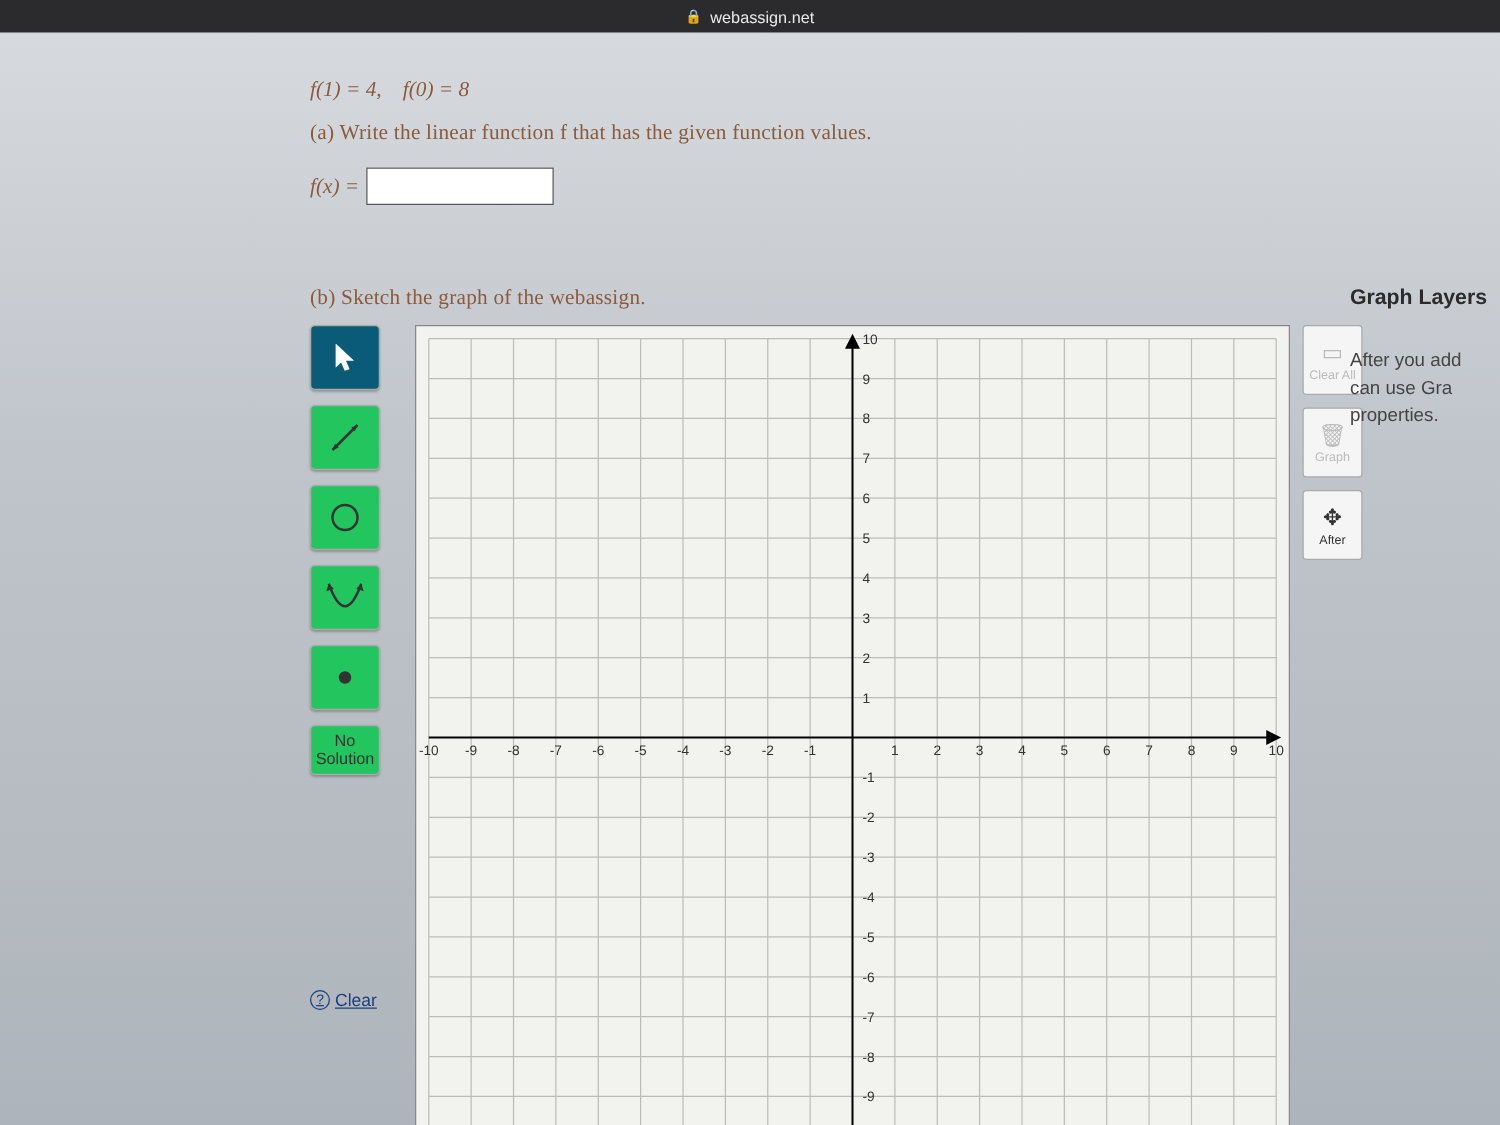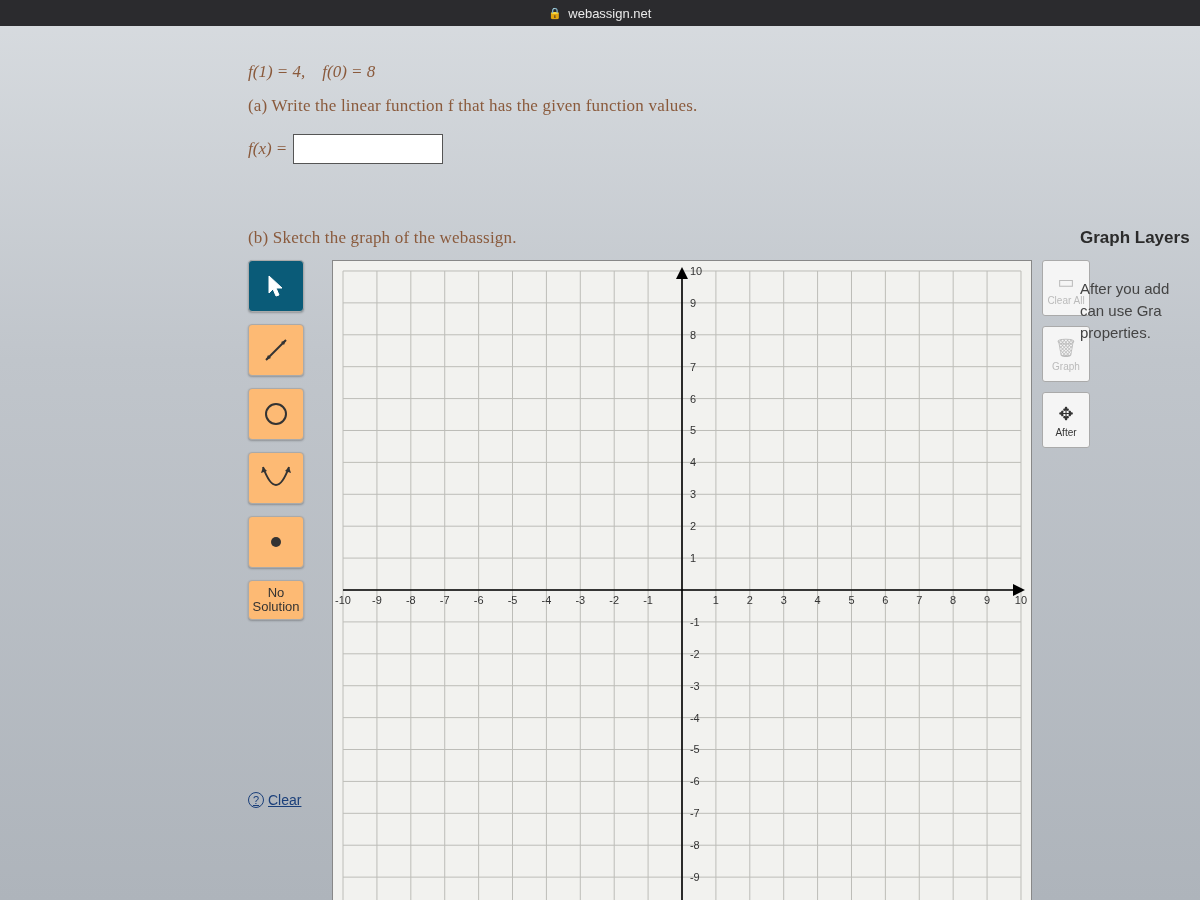--- a/index.html
+++ b/index.html
@@ -69,21 +69,21 @@
   .tool-palette {
     width: 78px;
     display: flex;
     flex-direction: column;
     gap: 12px;
     margin-right: 6px;
   }
   .tool-btn {
     width: 56px;
     height: 52px;
-    background: #fdba74;
+    background: #22c55e;
     border: 1px solid #aaa;
     border-radius: 4px;
     box-shadow: 0 1px 2px rgba(0,0,0,0.25);
     display: flex;
     align-items: center;
     justify-content: center;
     cursor: pointer;
     font-family: Arial, sans-serif;
     font-size: 20px;
     color: #333;

